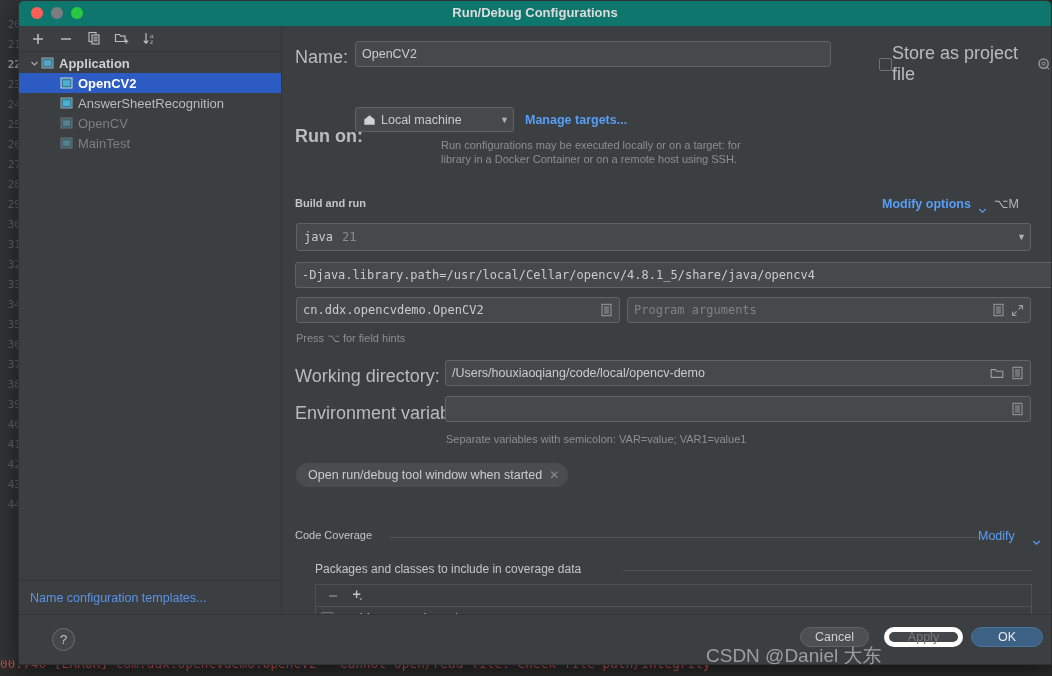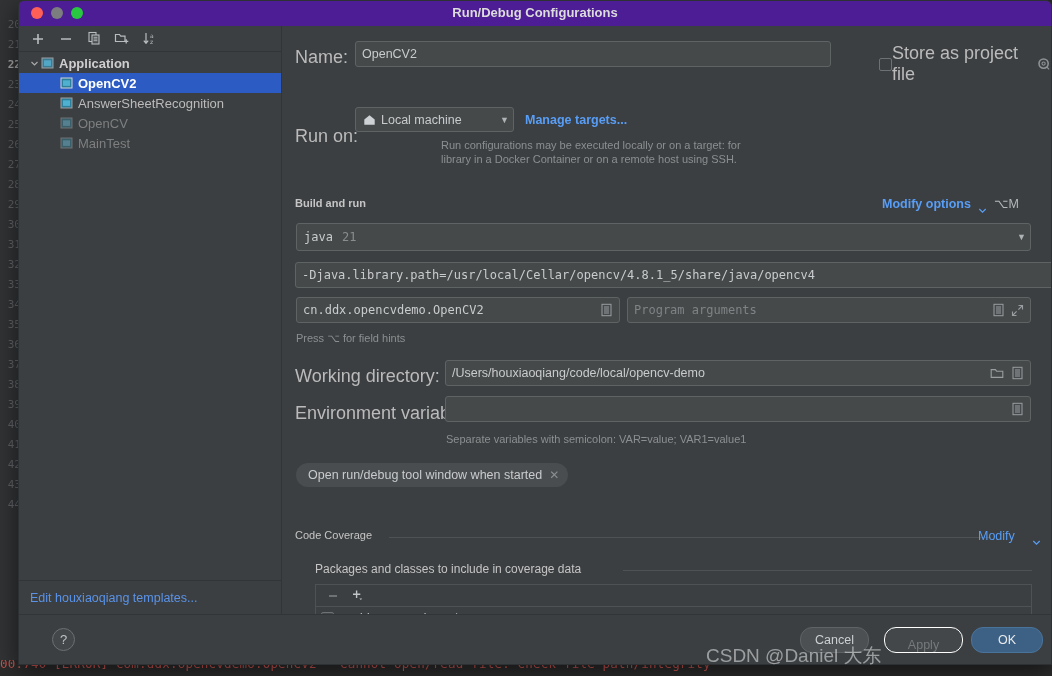--- a/index.html
+++ b/index.html
@@ -51,21 +51,21 @@
     border: 1px solid #2e3133;
     border-radius: 6px 6px 0 0;
     display: flex; flex-direction: column;
     box-shadow: 0 6px 26px rgba(0,0,0,.55);
     overflow: hidden;
   }
 
   
   #titlebar {
     height: 25px; position: relative;
-    background: #4c1d95;
+    background: #0f766e;
     flex: 0 0 25px;
   }
   #traffic { position: absolute; left: 12px; top: 6px; display: flex; gap: 8px; }
   .light { width: 12px; height: 12px; border-radius: 50%; }
   .light.red   { background: #ff5f57; }
   .light.amber { background: #7b7d7f; }
   .light.green { background: #28c840; }
   #window-title {
     position: absolute; left: 0; right: 0; top: 4px;
     text-align: center; font-size: 13px; font-weight: bold; color: #dcdcdc;
@@ -189,26 +189,26 @@
     border-top: 1px solid #323437;
   }
   #help-btn {
     position: absolute; left: 33px; top: 13px;
     width: 23px; height: 23px; border-radius: 50%;
     border: 1px solid #6c7073; background: #43474a;
     display: flex; align-items: center; justify-content: center;
     font-size: 13px; color: #c0c2c4;
   }
   .btn {
-    position: absolute; top: 12px; height: 26px;
+    position: absolute; top: 12px; height: 20px;
     border-radius: 12px; display: flex; align-items: center; justify-content: center;
     font-size: 12.5px;
   }
   #btn-cancel { right: 182px; width: 69px; background: #4c5052; border: 1px solid #5f6365; color: #cdd0d2; }
-  #btn-apply  { right: 88px;  width: 79px; background: #43474a; border: 1px solid #ffffff; color: #77797b; align-items: flex-end; }
+  #btn-apply  { right: 88px;  width: 79px; background: #43474a; border: 5px solid #ffffff; color: #77797b; }
   #btn-ok     { right: 8px;   width: 72px; background: #3d6185; border: 1px solid #4a739c; color: #e8eaec; }
 
   
   #watermark {
     position: absolute; left: 0; top: 0; width: 1052px; height: 676px;
     pointer-events: none;
     text-align: center;
   }
   #watermark .wm {
     position: absolute; left: 706px; top: 643px;
@@ -355,21 +355,21 @@
               <rect x="1" y="1" width="11" height="10" fill="#3b5e6b" stroke="#6f7376" stroke-width="1"></rect>
               <rect x="3" y="3.3" width="7" height="5.6" fill="#55808f"></rect>
             </svg>
           </span>
           <span>MainTest</span>
         </div>
 
       </div>
 
       <div id="edit-templates">
-        <span>Edit houxiaoqiang templates...</span>
+        <span>Name configuration templates...</span>
       </div>
     </div>
 
     <div id="right-pane">
 
       <div class="abs lbl" style="left:13px; top:21px;">Name:</div>
       <div class="abs field" style="left:73px; top:15px; width:476px;">
         <span class="grow">OpenCV2</span>
       </div>
       <div class="abs" style="left:597px; top:17px; display:flex; align-items:center; gap:0;">
@@ -377,21 +377,21 @@
         <span class="lbl">Store as project file</span>
         <span class="inline-icon">
           <svg width="14" height="14" viewBox="0 0 14 14">
             <circle cx="6.6" cy="6.6" r="4.6" fill="none" stroke="#8f9294" stroke-width="1.6"></circle>
             <circle cx="6.6" cy="6.6" r="1.6" fill="#3c3f41" stroke="#8f9294" stroke-width="1.1"></circle>
             <path d="M9.9 10.2l2.2 2.2" stroke="#8f9294" stroke-width="1.2"></path>
           </svg>
         </span>
       </div>
 
-      <div class="abs lbl" style="left:13px; top:100px;">Run on:</div>
+      <div class="abs lbl" style="left:13px; top:100px;font-weight:bold;">Run on:</div>
       <div class="abs combo" style="left:73px; top:81px; width:159px;">
         <span class="inline-icon">
           <svg width="13" height="12" viewBox="0 0 13 12">
               <path d="M1.3 5.6L6.5 1.3l5.2 4.3v5.1H1.3z" fill="#cfd2d4"></path>
             </svg>
         </span>
         <span>Local machine</span>
         <span class="caret">▼</span>
       </div>
       <div class="abs link" style="left:243px; top:87px; font-weight:bold;">Manage targets...</div>

